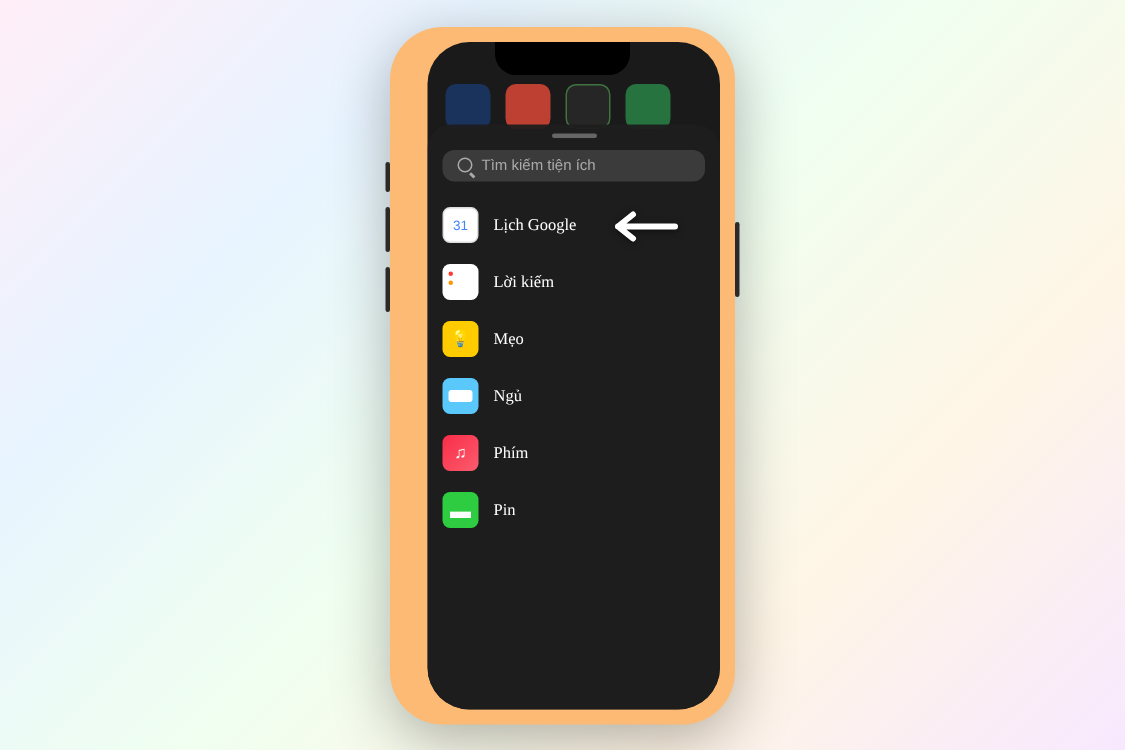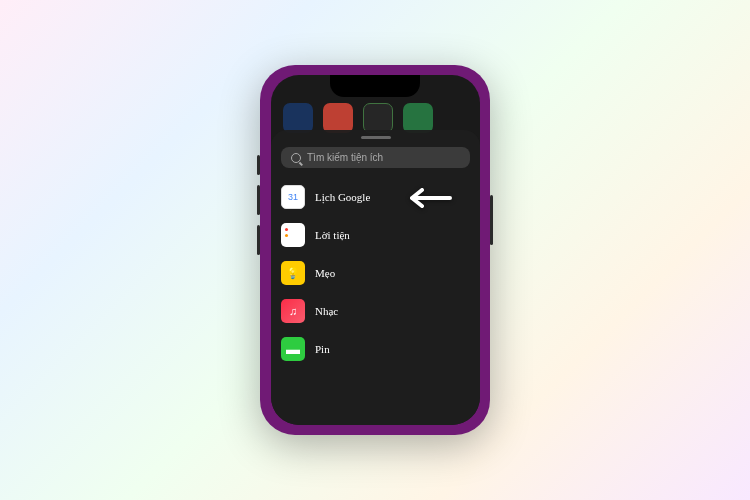--- a/index.html
+++ b/index.html
@@ -8,24 +8,24 @@
       height: 500px;
       background: linear-gradient(135deg, #ffeef8 0%, #e8f4ff 25%, #f0fff0 50%, #fff5e6 75%, #f8e8ff 100%);
       display: flex;
       align-items: center;
       justify-content: center;
       font-family: -apple-system, BlinkMacSystemFont, 'Segoe UI', sans-serif;
       position: relative;
     }
     .phone-frame {
       width: 230px;
-      height: 370px;
-      background: #701a75;
+      height: 465px;
+      background: #fdba74;
       border-radius: 35px;
-      padding: 10px 10px 10px 11px;
+      padding: 10px 10px 10px 25px;
       position: relative;
       box-shadow: 0 10px 40px rgba(0,0,0,0.3);
     }
     .notch {
       position: absolute;
       top: 10px;
       left: 50%;
       transform: translateX(-50%);
       width: 90px;
       height: 22px;
@@ -183,29 +183,33 @@
         <span class="search-icon"></span>
         <span class="search-placeholder">Tìm kiếm tiện ích</span>
       </div>
       <div class="widget-list">
         <div class="widget-item">
           <div class="widget-icon icon-calendar">31</div>
           <div class="widget-label">Lịch Google</div>
         </div>
         <div class="widget-item">
           <div class="widget-icon icon-reminders"></div>
-          <div class="widget-label">Lời tiện</div>
+          <div class="widget-label">Lời kiếm</div>
         </div>
         <div class="widget-item">
           <div class="widget-icon icon-tips">💡</div>
           <div class="widget-label">Mẹo</div>
         </div>
         <div class="widget-item">
+          <div class="widget-icon icon-sleep"></div>
+          <div class="widget-label">Ngủ</div>
+        </div>
+        <div class="widget-item">
           <div class="widget-icon icon-music">♫</div>
-          <div class="widget-label">Nhạc</div>
+          <div class="widget-label">Phím</div>
         </div>
         <div class="widget-item">
           <div class="widget-icon icon-pin">▬</div>
           <div class="widget-label">Pin</div>
         </div>
       </div>
     </div>
   </div>
   <div class="arrow">
     <svg width="50" height="24" viewBox="0 0 50 24">

